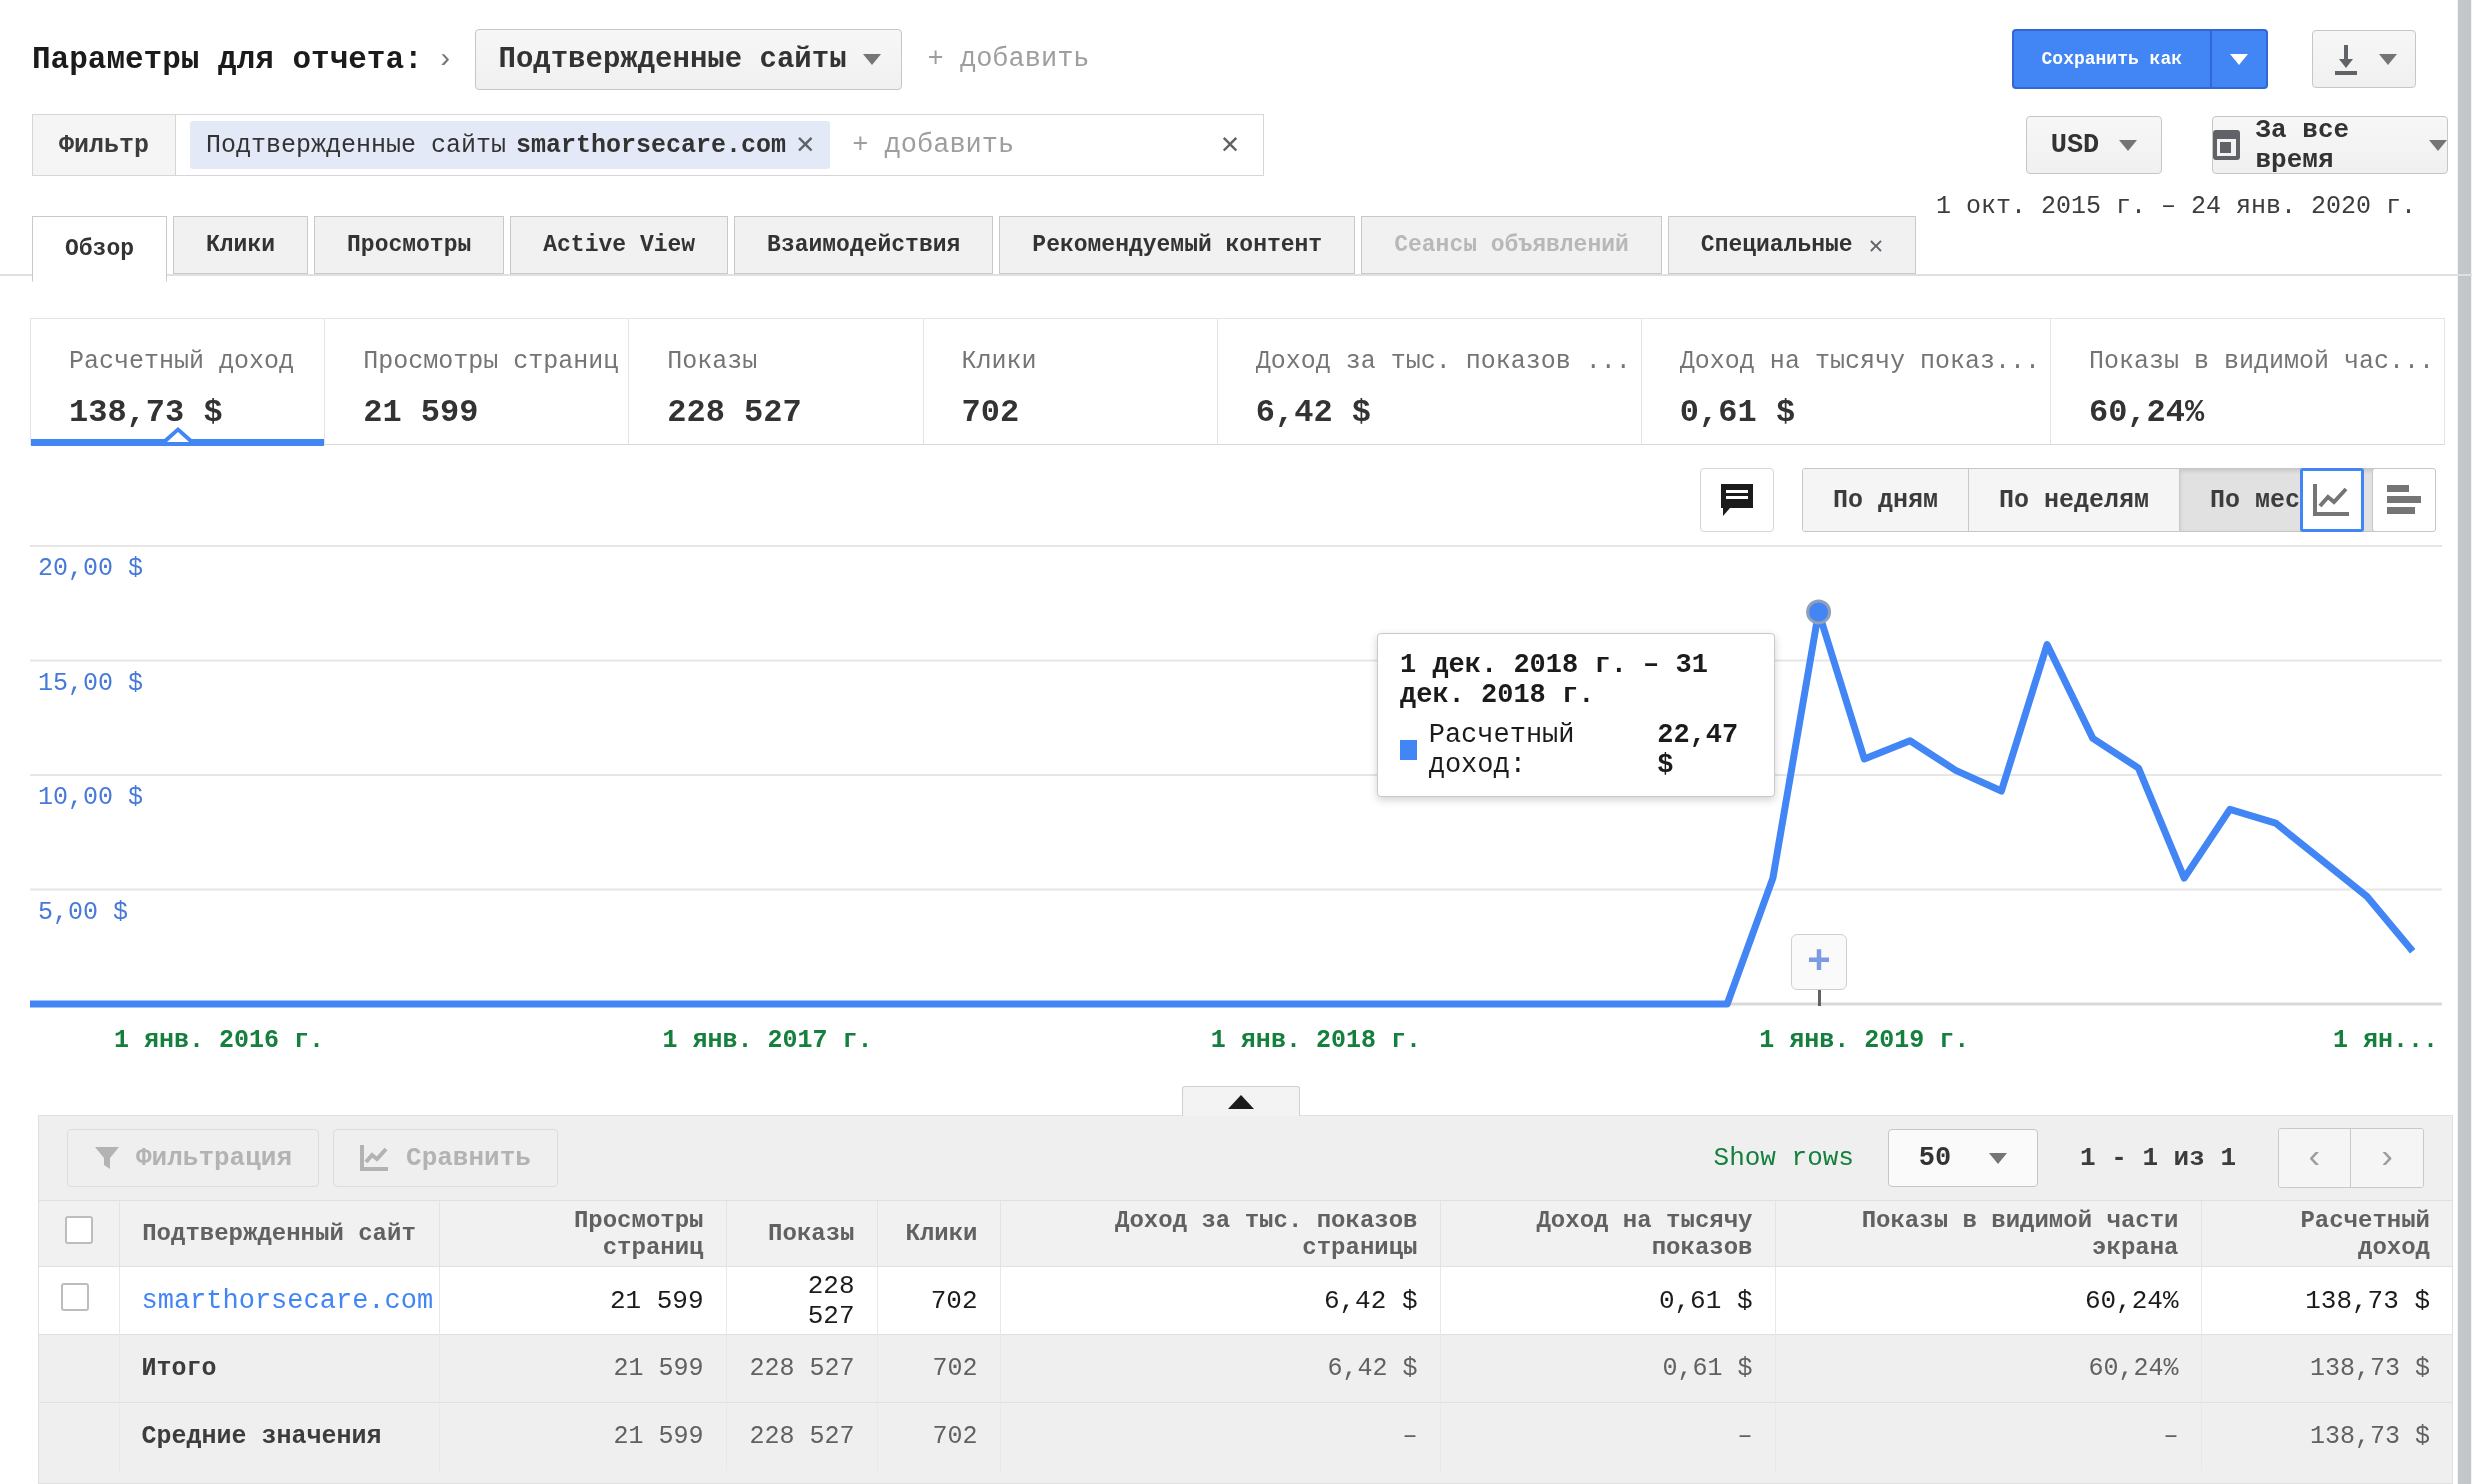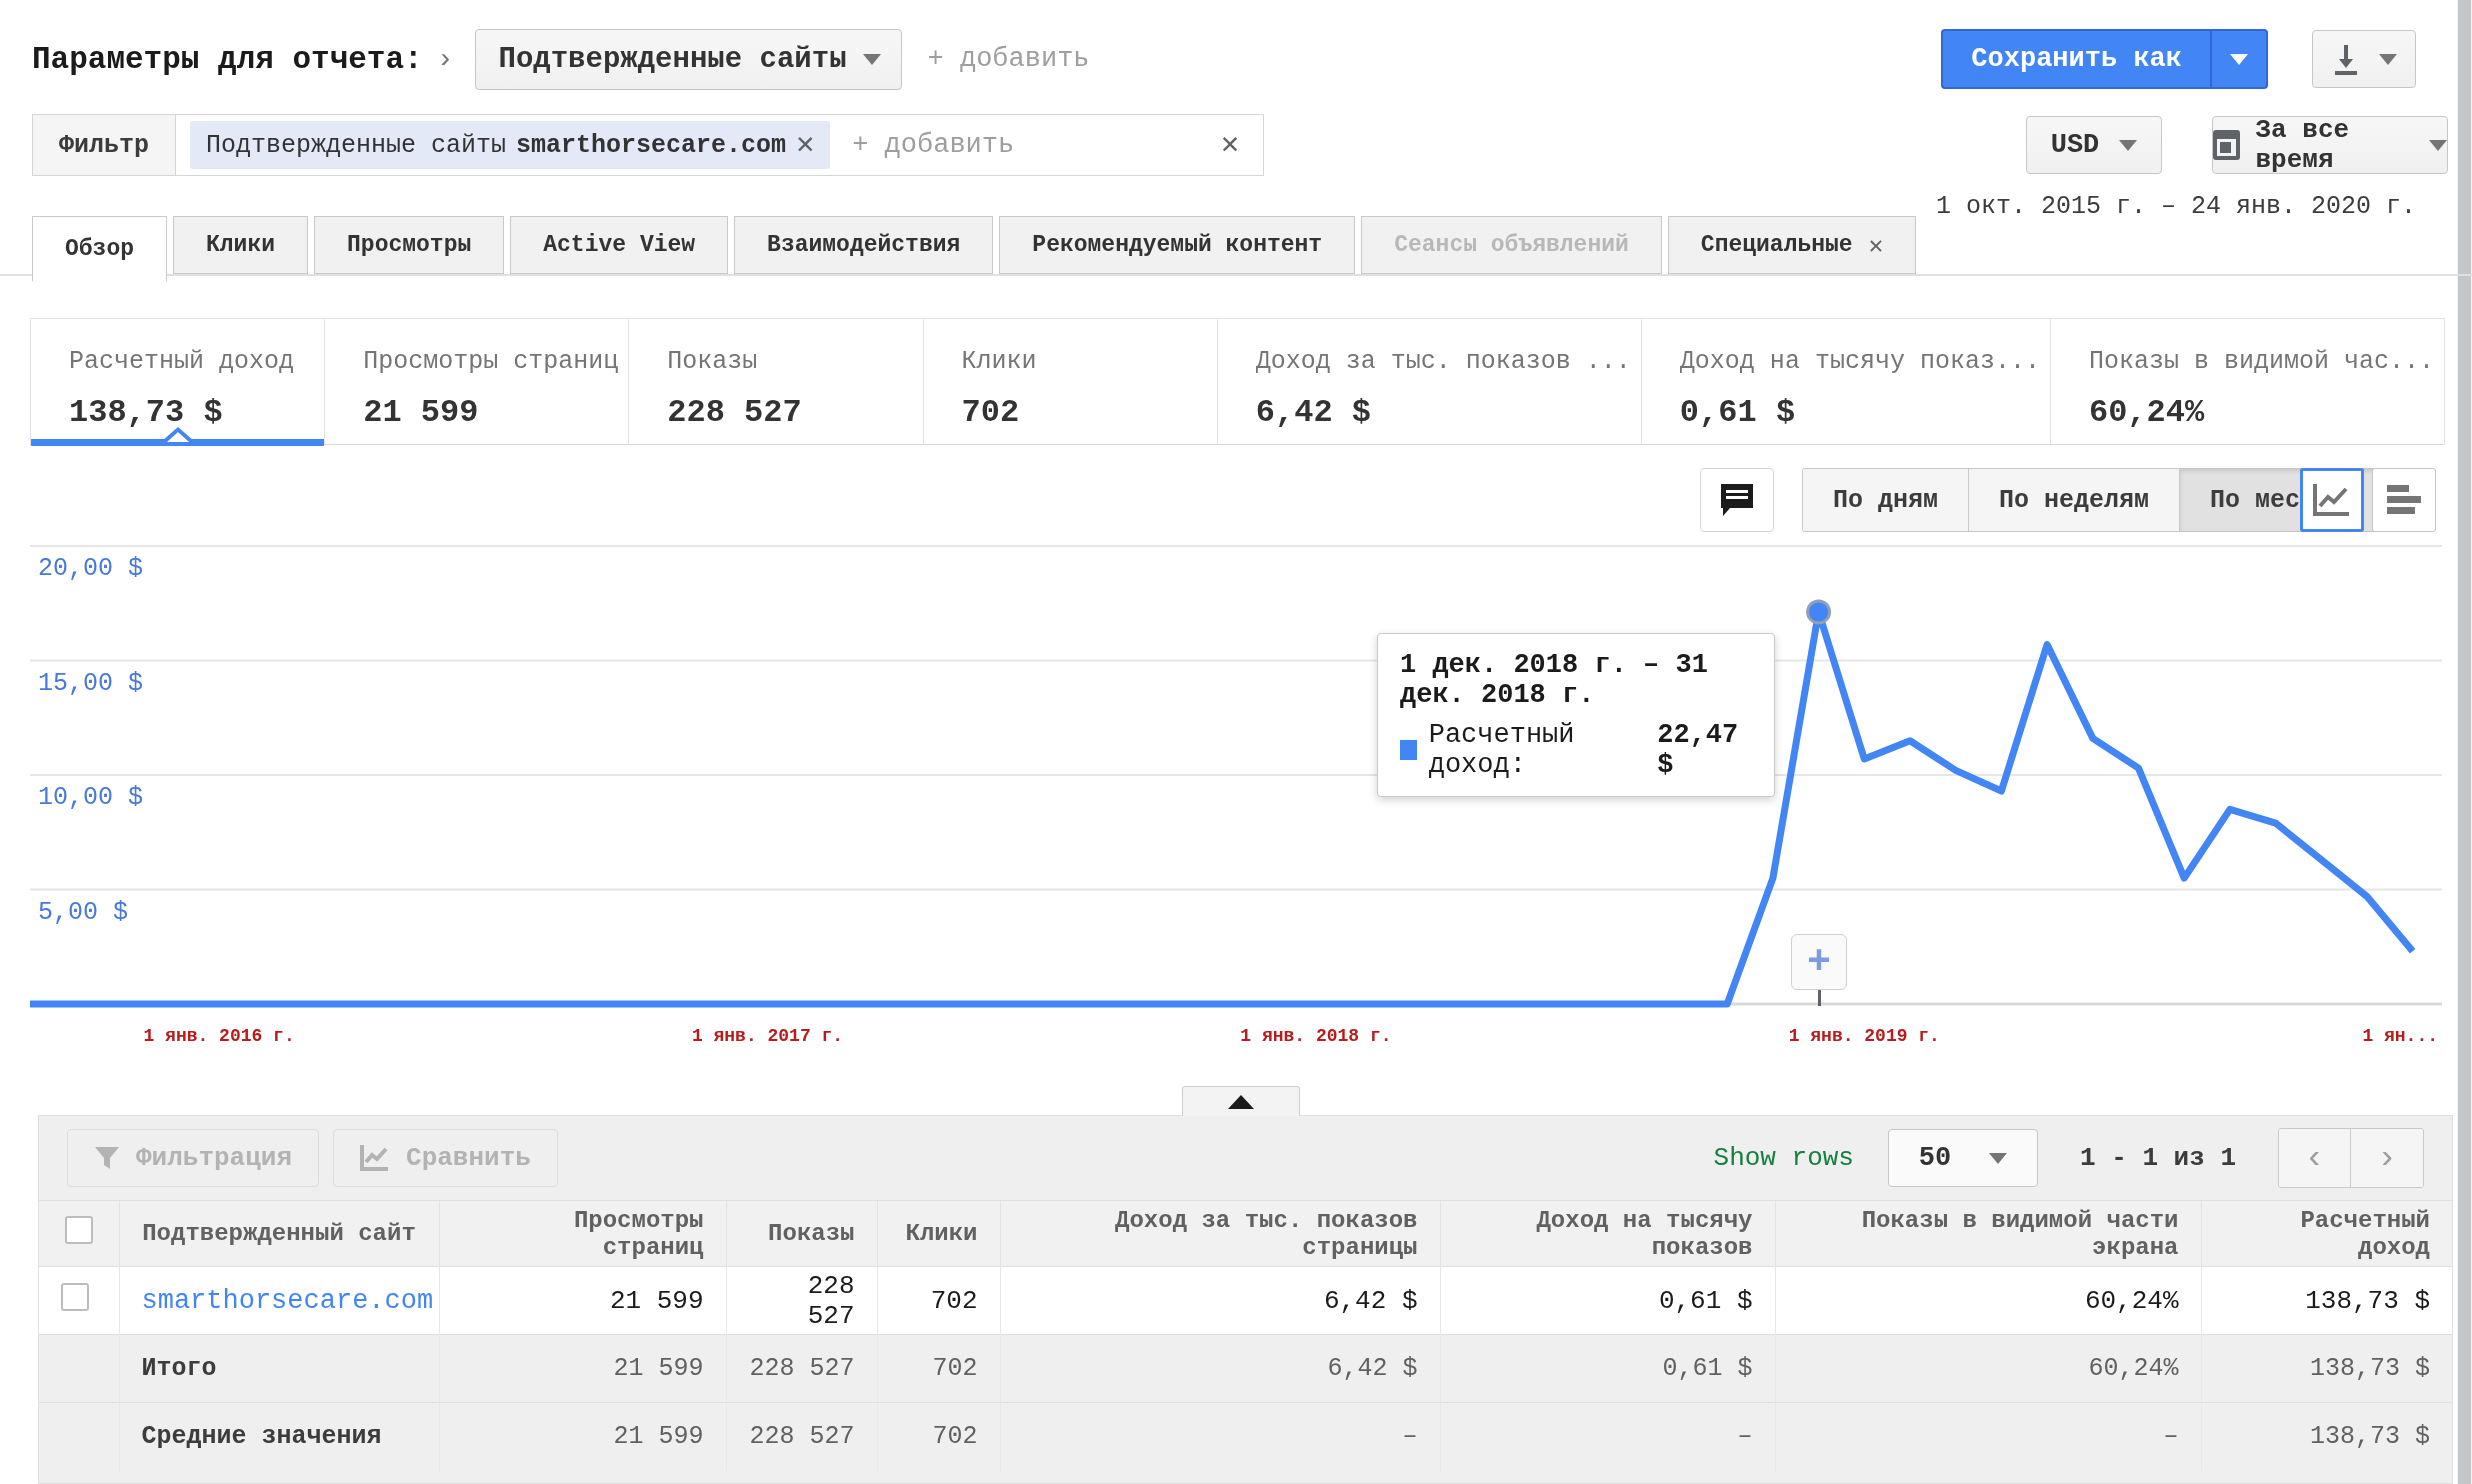--- a/index.html
+++ b/index.html
@@ -12,21 +12,21 @@
   .page-title { font-size:31px; font-weight:bold; color:#1b1b1b; }
   .crumb-chev { color:#757575; font-size:28px; margin:0 22px 0 14px; }
   .selector-btn { display:flex; align-items:center; gap:16px; background:linear-gradient(#f7f7f7,#f0f0f0);
     border:1px solid #c6c6c6; border-radius:4px; padding:13px 20px 13px 22px; cursor:pointer; }
   .selector-btn .lbl { font-size:29px; font-weight:bold; color:#333; }
   .caret { width:0; height:0; border-left:9px solid transparent; border-right:9px solid transparent; border-top:11px solid #757575; }
   .add-link { color:#9e9e9e; font-size:27px; margin-left:26px; cursor:pointer; }
   .spacer { flex:1; }
   .save-split { display:flex; height:60px; }
   .save-main { background:#4285f4; border:2px solid #3367d6; border-right:none; border-radius:4px 0 0 4px;
-    color:#fff; font-size:27px; font-weight:bold; padding:8px 28px; display:flex; align-items:center; cursor:pointer; }
+    color:#fff; font-size:18px; font-weight:bold; padding:8px 28px; display:flex; align-items:center; cursor:pointer; }
   .save-caret { background:#4285f4; border:2px solid #3367d6; border-radius:0 4px 4px 0; width:58px;
     display:flex; align-items:center; justify-content:center; cursor:pointer; }
   .save-caret .caret { border-top-color:#fff; }
   .dl-btn { margin-left:44px; height:58px; background:linear-gradient(#f7f7f7,#f0f0f0); border:1px solid #c6c6c6;
     border-radius:4px; display:flex; align-items:center; gap:18px; padding:0 18px; cursor:pointer; }
 
   
   .filter-bar { position:absolute; left:32px; top:114px; width:1232px; height:62px; border:1px solid #d6d6d6;
     background:#fff; display:flex; align-items:center; }
   .filter-label { background:#f5f5f5; height:100%; display:flex; align-items:center; padding:0 26px;
@@ -81,21 +81,21 @@
   .seg-btn.active { background:#e1e1e1; box-shadow:inset 0 2px 4px rgba(0,0,0,.12); }
   .chart-type { position:absolute; left:2300px; top:468px; display:flex; gap:8px; }
   .ct-btn { width:64px; height:64px; background:#fff; border:1px solid #c6c6c6; border-radius:3px;
     display:flex; align-items:center; justify-content:center; cursor:pointer; }
   .ct-btn.active { border:3px solid #4285f4; }
 
   
   .chart { position:absolute; left:0; top:530px; width:2472px; height:480px; }
   .ylab { position:absolute; left:38px; color:#4779d9; font-size:25px; }
   .xlabs { position:absolute; left:0; top:1026px; width:2472px; height:40px; }
-  .xlab { position:absolute; transform:translateX(-50%); color:#b91c1c; font-size:18px; font-weight:bold; white-space:nowrap; }
+  .xlab { position:absolute; transform:translateX(-50%); color:#15803d; font-size:25px; font-weight:bold; white-space:nowrap; }
   .xlab.last { transform:none; }
   .tooltip { position:absolute; left:1377px; top:103px; width:398px; background:#fff; border:1px solid #c9c9c9;
     border-radius:4px; box-shadow:0 3px 8px rgba(0,0,0,.18); padding:16px 22px; z-index:4; }
   .tt-date { font-size:27px; font-weight:bold; color:#1b1b1b; }
   .tt-row { margin-top:10px; font-size:27px; color:#1b1b1b; display:flex; align-items:center; gap:12px; }
   .tt-sq { width:20px; height:20px; background:#4285f4; display:inline-block; }
   .plus-btn { position:absolute; left:1791px; top:404px; width:56px; height:56px; background:#fafafa;
     border:1px solid #cfcfcf; border-radius:6px; color:#7b9ce0; font-size:40px; font-weight:bold;
     display:flex; align-items:center; justify-content:center; cursor:pointer; z-index:4; }
   .plus-tick { position:absolute; left:1818px; top:460px; width:3px; height:16px; background:#5f6368; }

